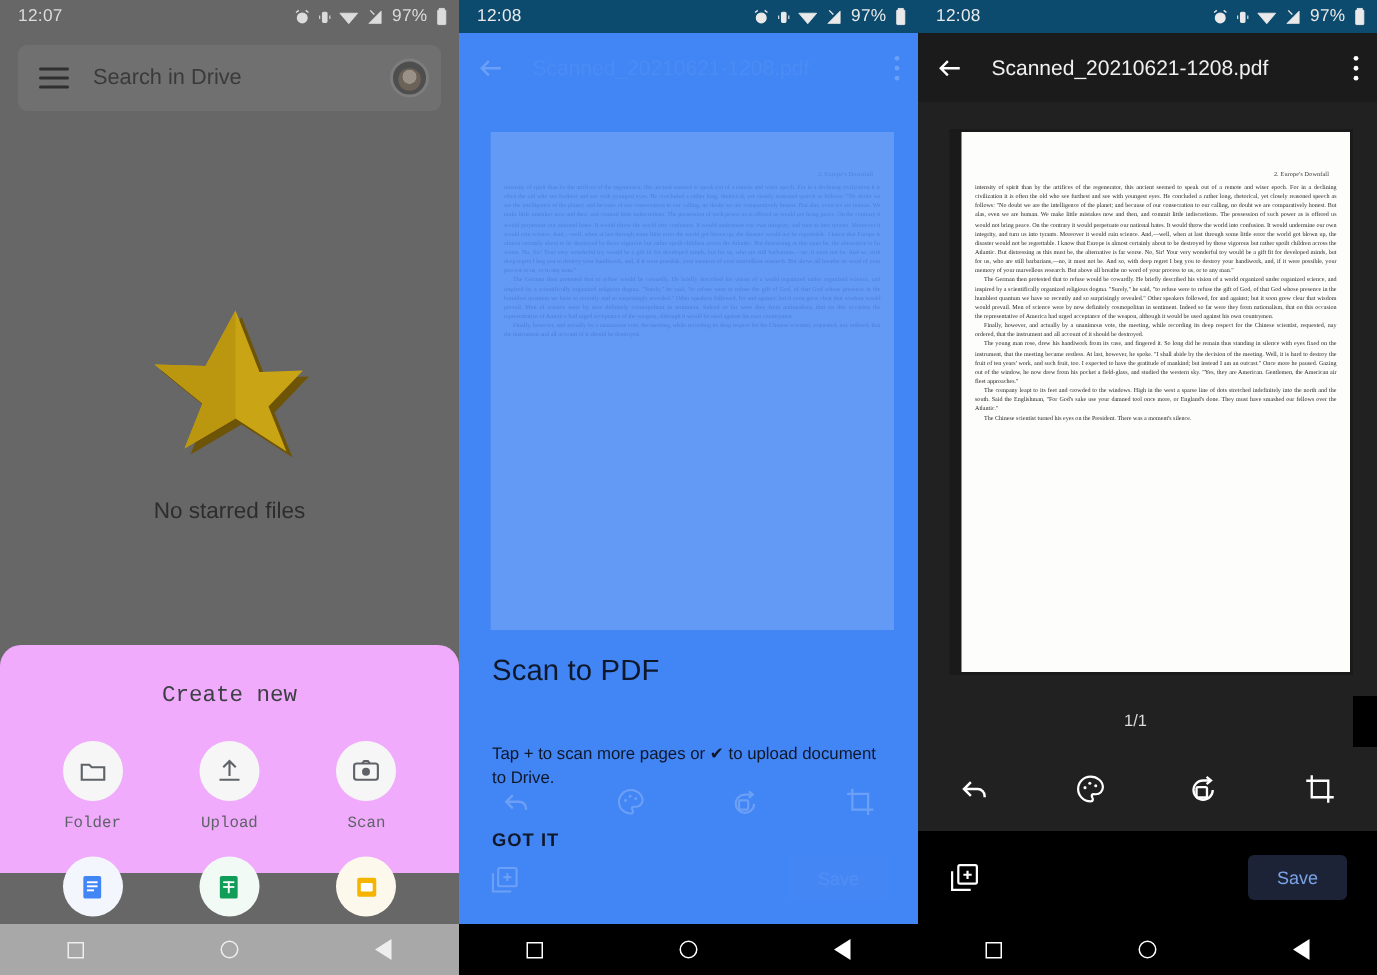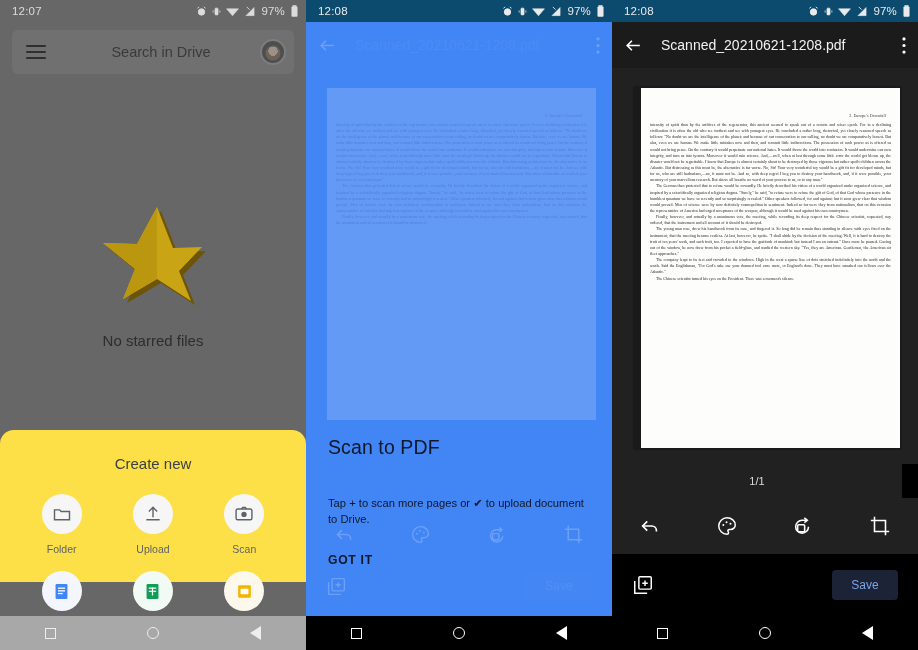--- a/index.html
+++ b/index.html
@@ -21,39 +21,39 @@
   .sb-gray svg * { fill:#dcdcdc; stroke:#dcdcdc; }
   .sb-dark  { background:#0c4a6e; color:#eaeaea; }
   .sb-dark svg * { fill:#eaeaea; stroke:#eaeaea; }
 
   
   .p1 { background:#676767; }
   .p1-body { position:absolute; inset:22px 0 34px 0; }
 
   .searchbar { position:absolute; left:12px; right:12px; top:8px; height:44px;
                background:#707070; border-radius:6px; display:flex; align-items:center;
-               padding:0 8px 0 14px;text-align:center; }
+               padding:0 8px 0 14px; }
   .hamburger { width:20px; height:14px; display:flex; flex-direction:column;
                justify-content:space-between; margin-right:16px; }
   .hamburger i { display:block; height:2px; background:#2f2f2f; border-radius:1px; }
   .search-text { font-size:14.5px; color:#3a3a3a; flex:1; }
   .avatar { width:26px; height:26px; border-radius:50%; background:#4e4e4e;
             border:2px solid #7d7d7d; position:relative; overflow:hidden; }
   .avatar::after { content:""; position:absolute; left:50%; top:54%; transform:translate(-50%,-50%);
             width:15px; height:15px; border-radius:50%;
             background:radial-gradient(circle at 50% 38%, #9a9188 0 38%, #6d6257 40% 100%); }
 
   .empty { position:absolute; left:0; right:0; top:180px; text-align:center; }
   .star-wrap { height:110px; display:flex; align-items:center; justify-content:center; }
   .empty-title { font-size:15px; color:#2d2d2d; margin-top:20px; }
   .empty-sub { font-size:11.5px; color:#3b3b3b; margin-top:12px; }
 
   
   .sheet { position:absolute; left:0; right:0; bottom:34px; top:408px;
-           background:#fde047; border-radius:14px 14px 0 0; z-index:20; }
+           background:#f0abfc; border-radius:14px 14px 0 0; z-index:20;font-family:Liberation Mono, monospace; }
   .sheet-title { text-align:center; font-size:15px; color:#3c4043; padding-top:25px; }
   .grid { display:flex; flex-wrap:wrap; padding:22px 16px 0 16px; }
   .cell { width:33.333%; text-align:center; margin-bottom:16px; }
   .circ { width:40px; height:40px; border-radius:50%; margin:0 auto 9px auto;
           display:flex; align-items:center; justify-content:center; }
   .circ.plain { background:#f6f6f6; }
   .circ.docs  { background:#f3f7fd; }
   .circ.sheets{ background:#f1faf4; }
   .circ.slides{ background:#fdf8ec; }
   .cell-label { font-size:10.5px; color:#5f6368; }

